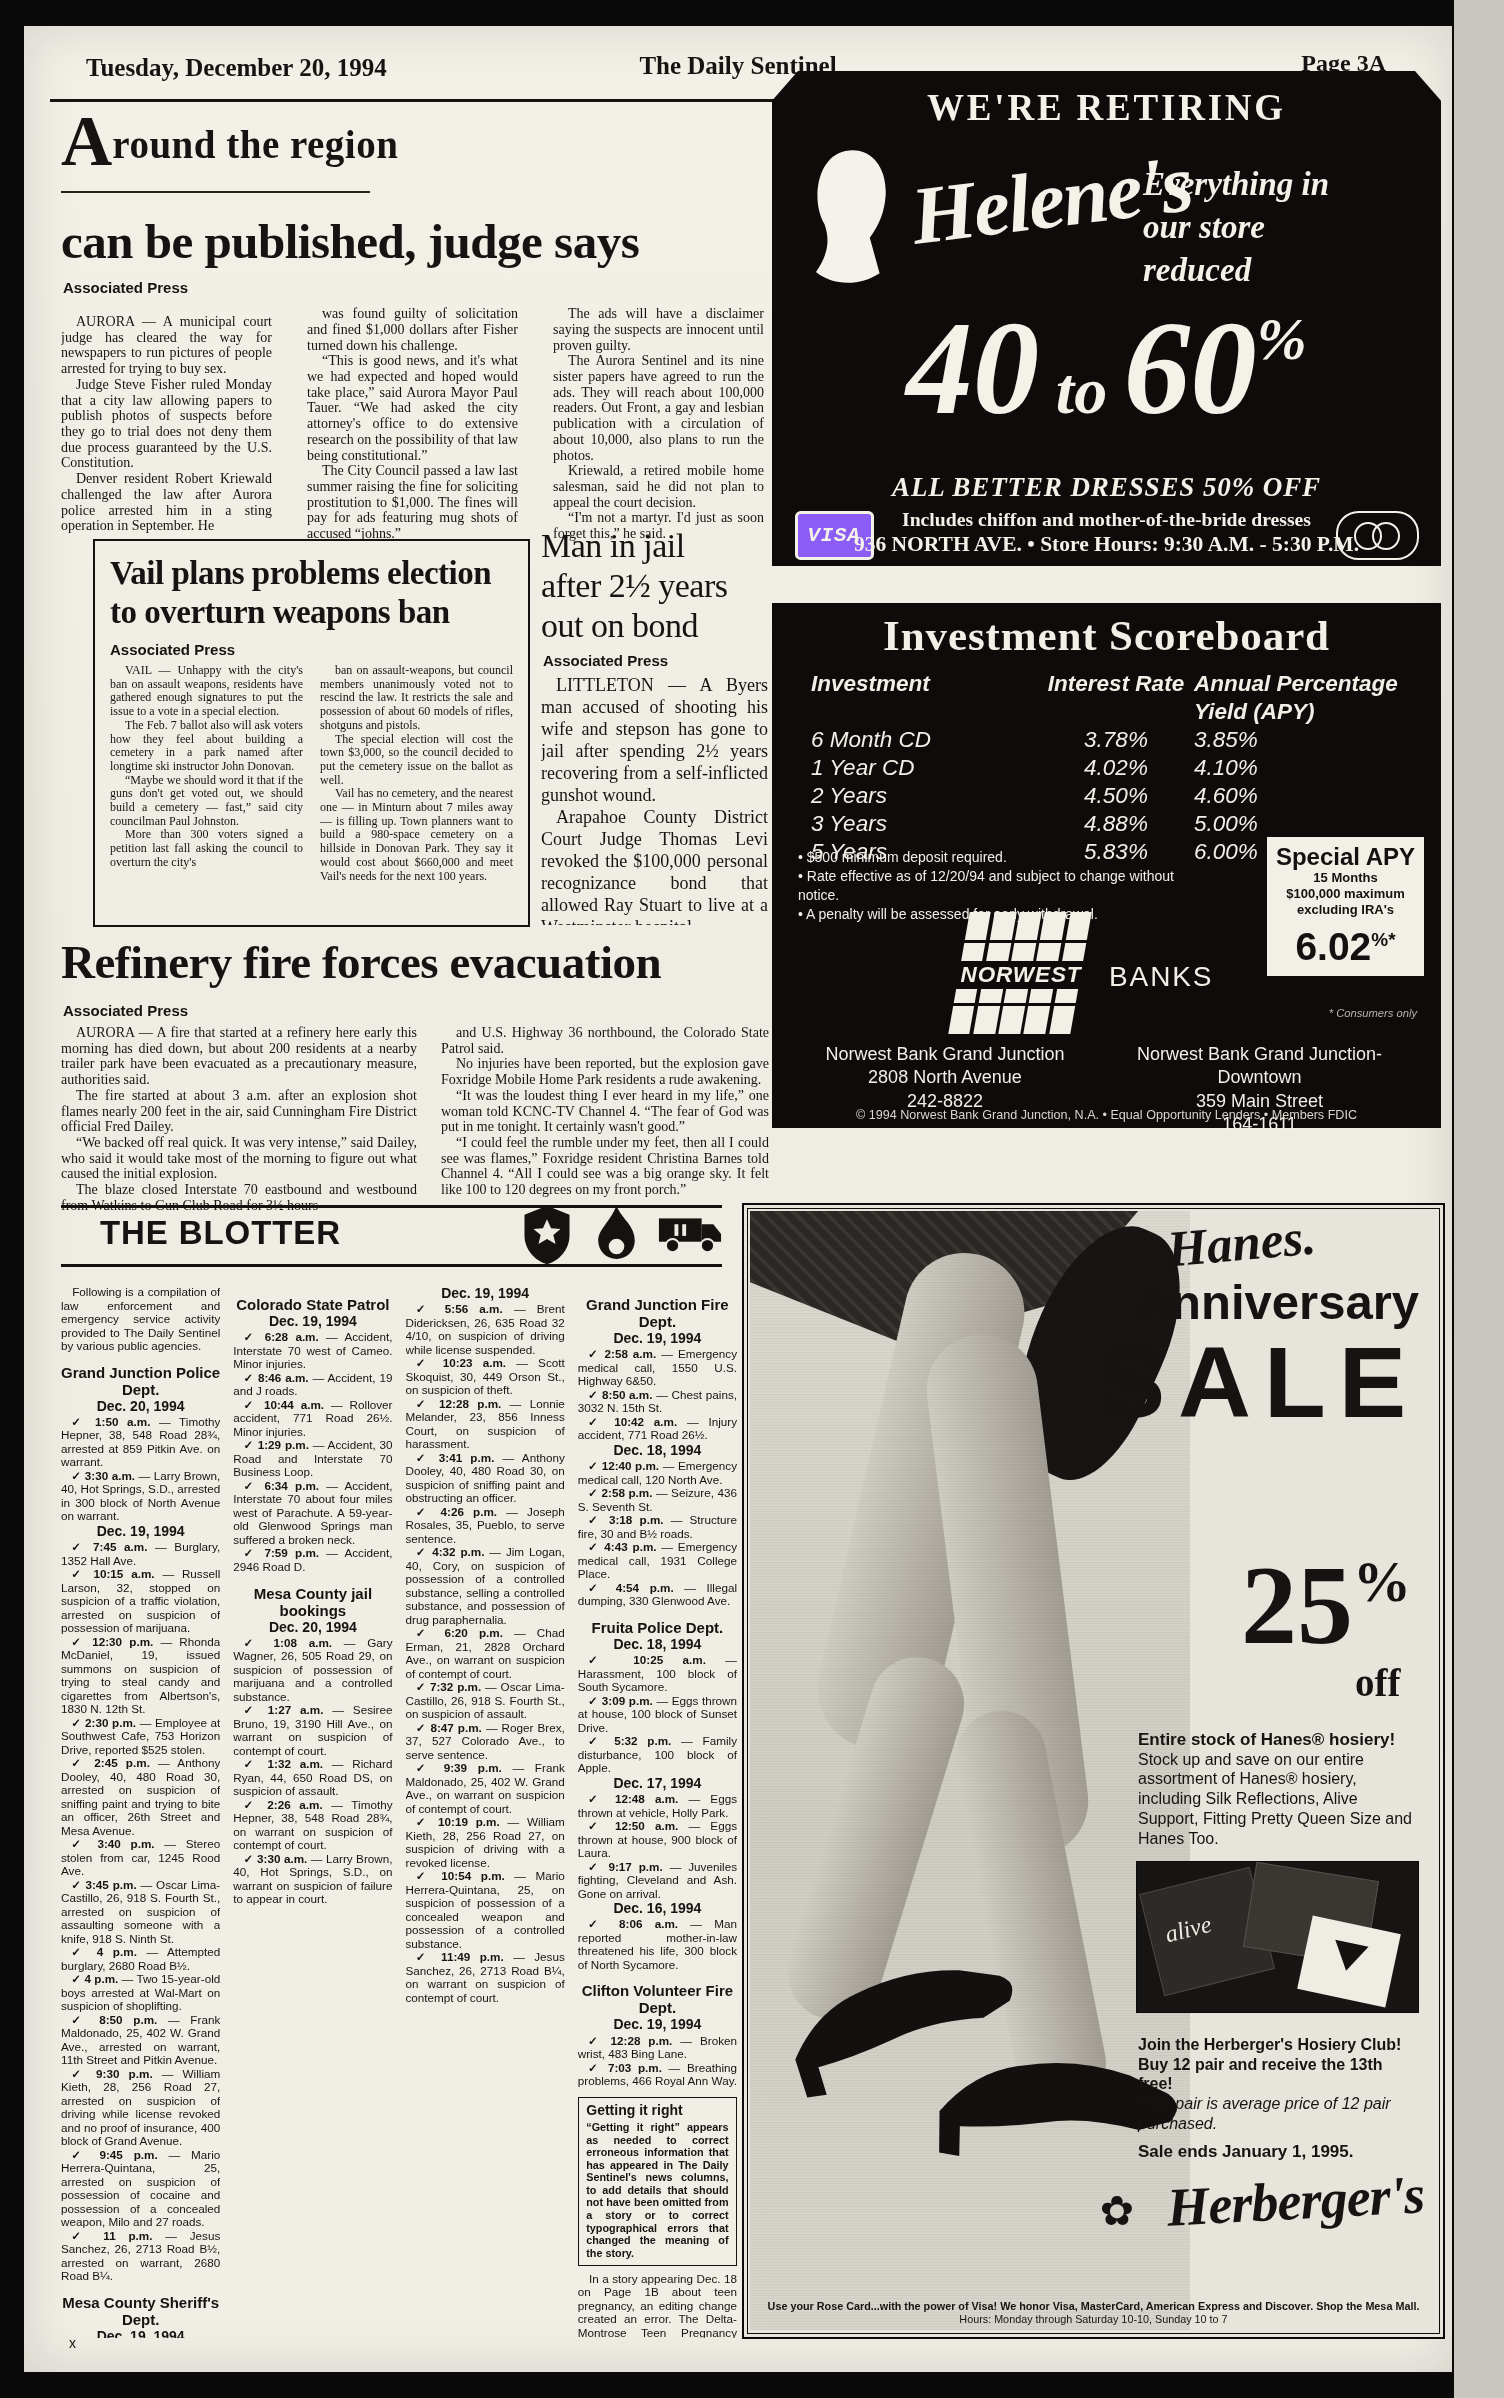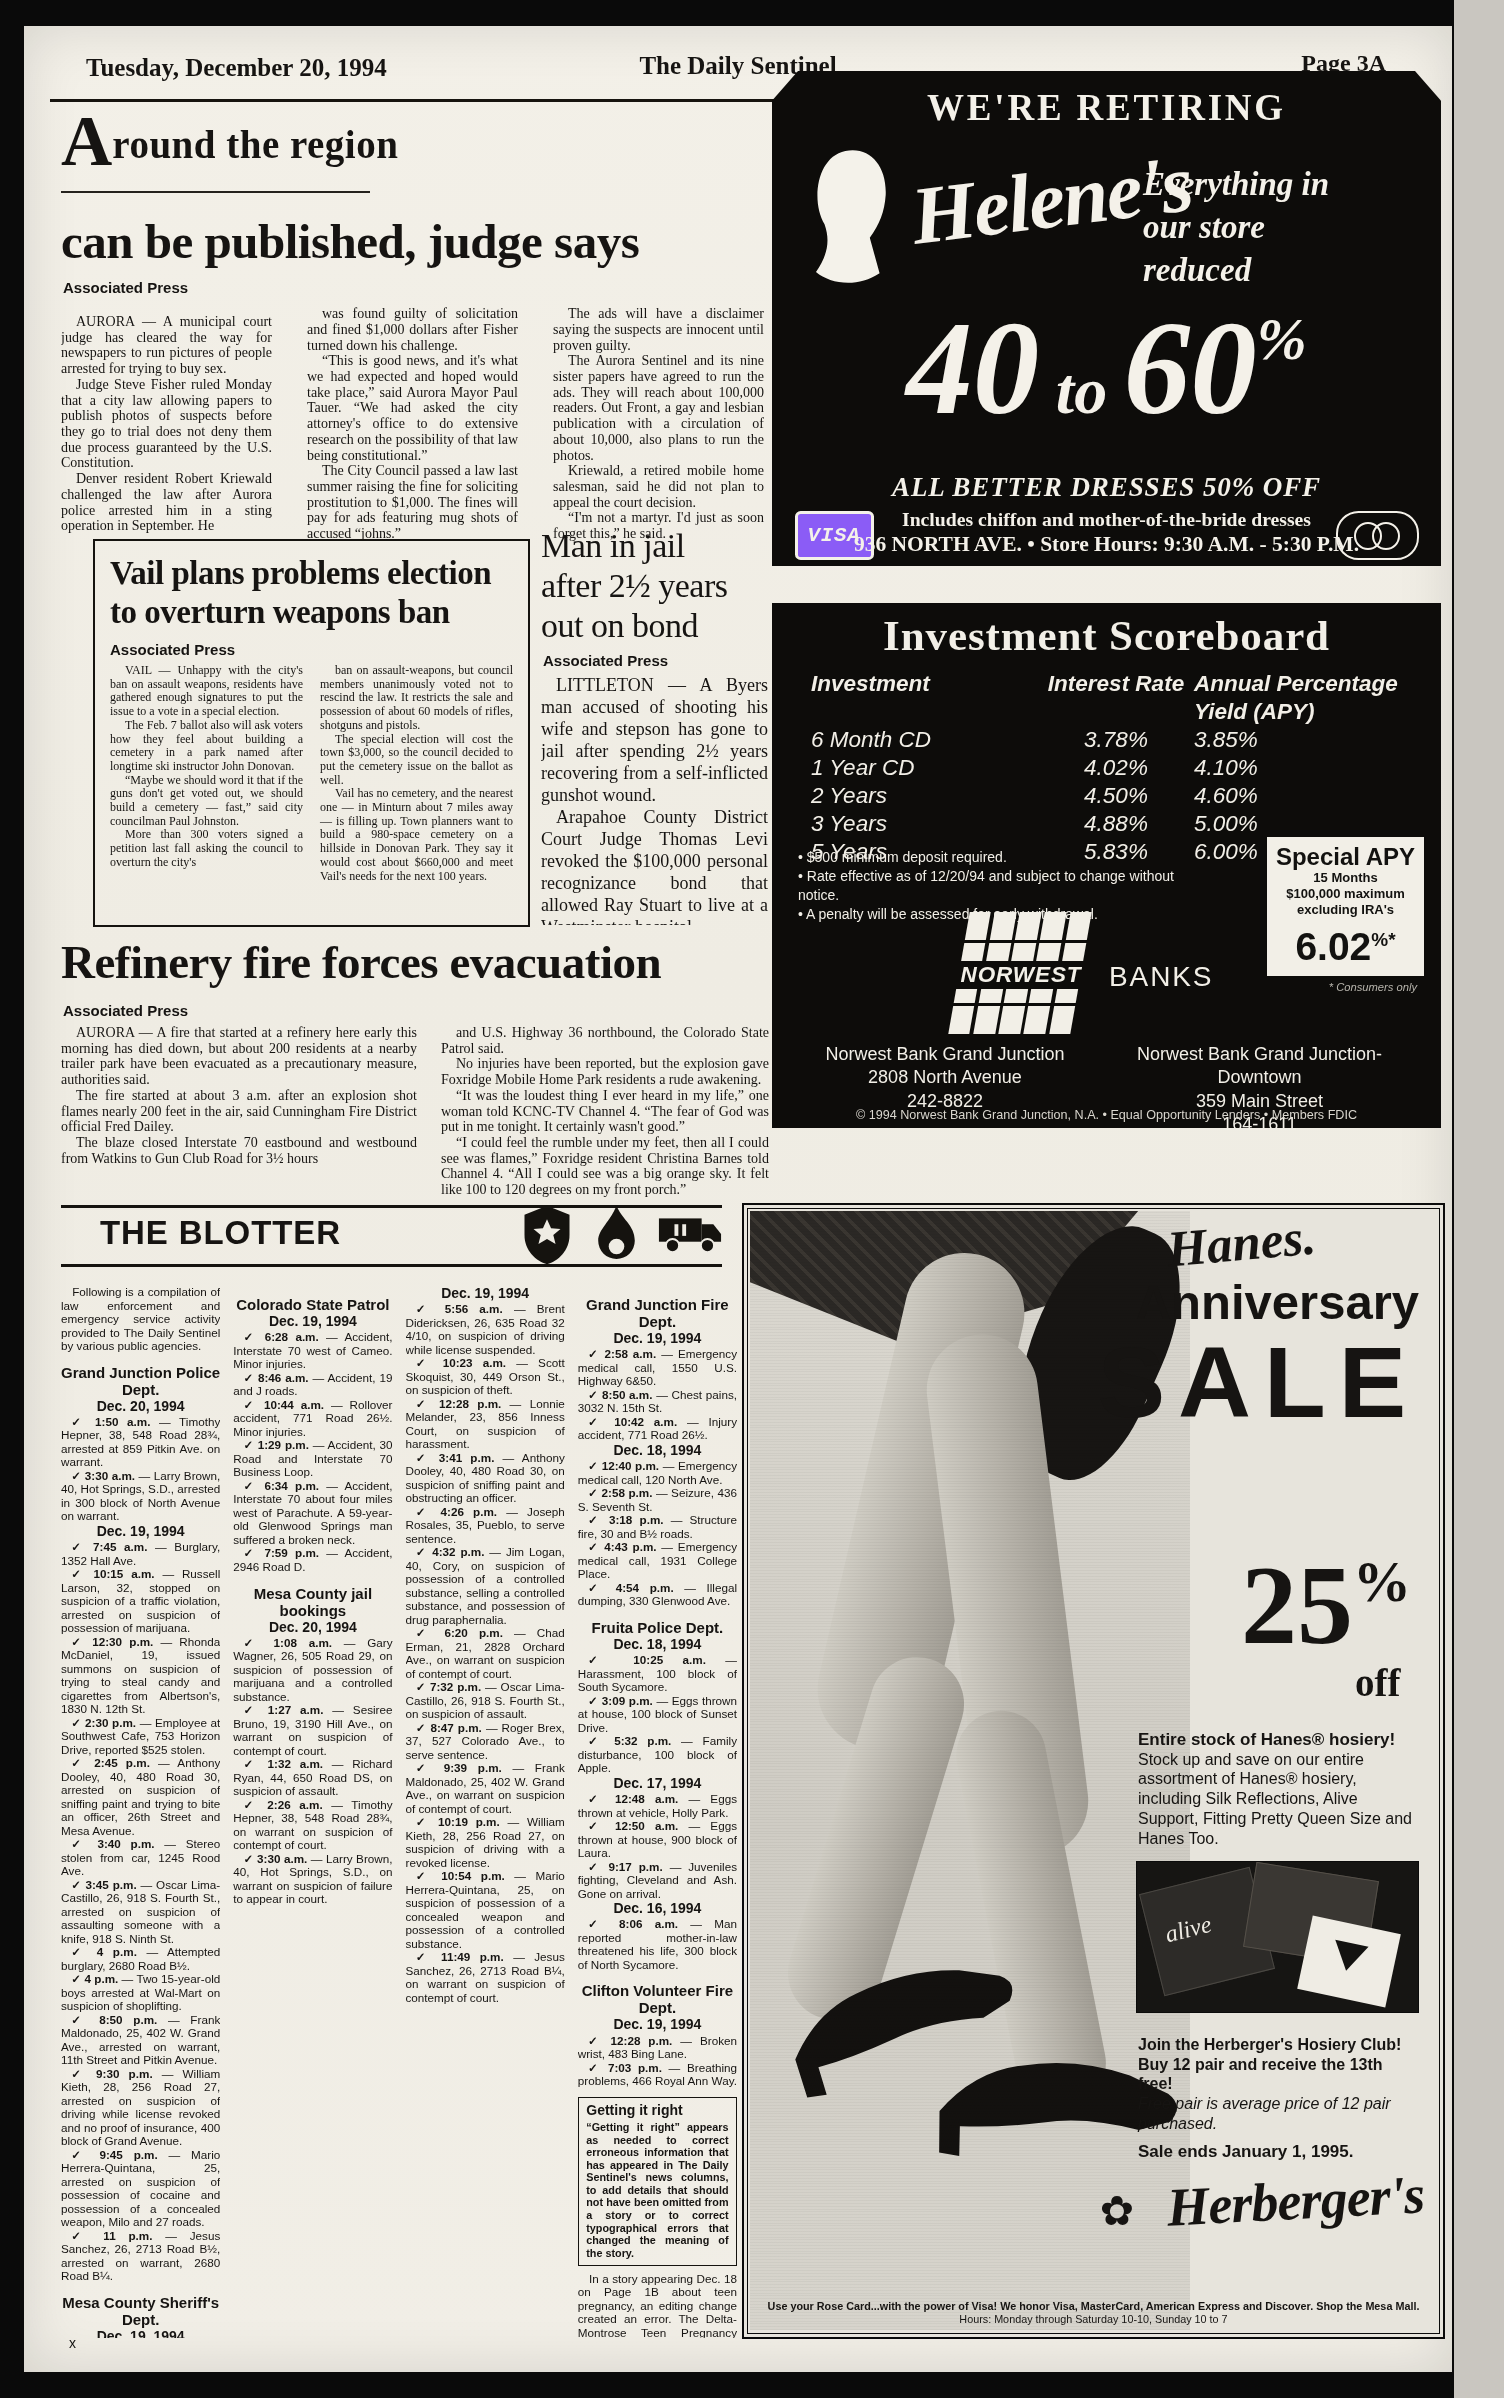--- a/index.html
+++ b/index.html
@@ -69,21 +69,21 @@
   #invest .inv-row.hdr{font-weight:bold;}
   #invest .inv-row .inv-c2{text-align:center;}
   #invest .inv-row .inv-c1{padding-left:13px;}
   #invest .notes{position:absolute;left:26px;top:245px;width:403px;font-family:"Liberation Sans",sans-serif;font-size:14px;line-height:19px;}
   #invest .notes div{margin:0;}
   #special{position:absolute;right:17px;top:234px;width:157px;background:#f2efe7;color:#131210;text-align:center;font-family:"Liberation Sans",sans-serif;padding:5.6px 3.7px 7.5px;box-sizing:border-box;border:1.9px solid #f2efe7;}
   #special .l1{font-size:24px;font-weight:bold;line-height:26px;}
   #special .l2,#special .l3,#special .l4{font-size:13px;font-weight:bold;line-height:16px;}
   #special .rate{font-size:39px;font-weight:bold;line-height:43px;}
   #special .rate sup{font-size:19px;}
-  #invest .consumers{position:absolute;right:24px;top:378px;font-size:11.2px;font-style:italic;color:#b8b5ad;font-family:"Liberation Sans",sans-serif;}
+  #invest .consumers{position:absolute;right:24px;top:404px;font-size:11.2px;font-style:italic;color:#b8b5ad;font-family:"Liberation Sans",sans-serif;}
   #nw-logo{position:absolute;left:187px;top:309px;width:122px;height:122px;transform:skewX(-10deg);display:grid;grid-template-columns:repeat(5,1fr);grid-template-rows:repeat(4,1fr);gap:3.7px;}
   #nw-logo i{background:#f2efe7;display:block;}
   #nw-band{position:absolute;left:174px;top:358px;width:150px;height:28px;background:#0d0c0a;display:flex;align-items:center;justify-content:center;font-family:"Liberation Sans",sans-serif;font-style:italic;font-weight:bold;font-size:22.5px;letter-spacing:0.9px;}
   #nw-banks{position:absolute;left:337px;top:358px;font-family:"Liberation Sans",sans-serif;font-size:28px;letter-spacing:1.9px;}
   .nw-loc{position:absolute;top:440px;text-align:center;font-family:"Liberation Sans",sans-serif;font-size:18px;line-height:23.4px;}
   #nw-loc1{left:28px;width:290px;}
   #nw-loc2{left:328px;width:319px;}
   #nw-copy{position:absolute;bottom:5.6px;width:100%;text-align:center;font-family:"Liberation Sans",sans-serif;font-size:12.6px;color:#d9d6ce;}
 
   
@@ -327,20 +327,21 @@
     </div>
     <div id="nw-copy">© 1994 Norwest Bank Grand Junction, N.A. • Equal Opportunity Lenders • Members FDIC</div>
   </div>
 
   <div class="hl" id="ref-h">Refinery fire forces evacuation</div>
   <div class="byline" id="ref-by">Associated Press</div>
   <div class="body-cols" id="ref-body">
     <div class="col c1">
         <p class="para">AURORA — A fire that started at a refinery here early this morning has died down, but about 200 residents at a nearby trailer park have been evacuated as a precautionary measure, authorities said.</p>
         <p class="para">The fire started at about 3 a.m. after an explosion shot flames nearly 200 feet in the air, said Cunningham Fire District official Fred Dailey.</p>
+        <p class="para">“We backed off real quick. It was very intense,” said Dailey, who said it would take most of the morning to figure out what caused the initial explosion.</p>
         <p class="para">The blaze closed Interstate 70 eastbound and westbound from Watkins to Gun Club Road for 3½ hours</p>
       </div>
     <div class="col">
         <p class="para">and U.S. Highway 36 northbound, the Colorado State Patrol said.</p>
         <p class="para">No injuries have been reported, but the explosion gave Foxridge Mobile Home Park residents a rude awakening.</p>
         <p class="para">“It was the loudest thing I ever heard in my life,” one woman told KCNC-TV Channel 4. “The fear of God was put in me tonight. It certainly wasn't good.”</p>
         <p class="para">“I could feel the rumble under my feet, then all I could see was flames,” Foxridge resident Christina Barnes told Channel 4. “All I could see was a big orange sky. It felt like 100 to 120 degrees on my front porch.”</p>
       </div>
   </div>
 

